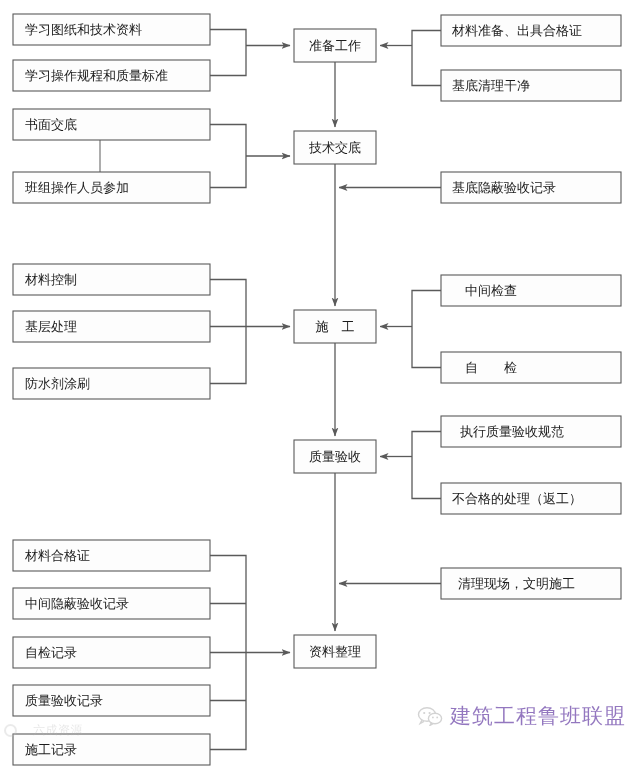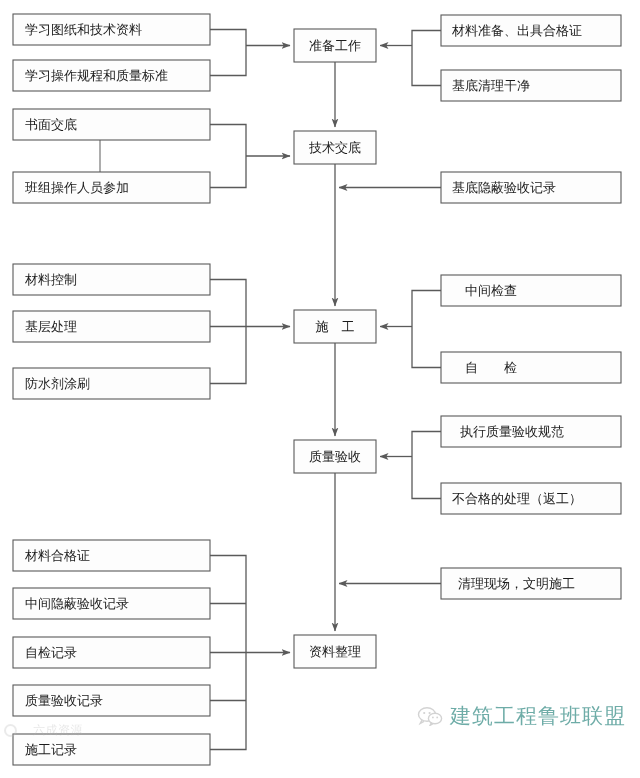--- a/index.html
+++ b/index.html
@@ -61,21 +61,21 @@
     display: flex;
     align-items: center;
     gap: 7px;
     opacity: 0.60;
     pointer-events: none;
   }
   .wm-brand .wm-text {
     font-family: Liberation Mono, monospace;
     font-size: 21px;
     letter-spacing: 1px;
-    color: #0f766e;
+    color: #4c1d95;
     white-space: nowrap;
   }
   .wm-wechat {
     width: 26px;
     height: 20px;
     position: relative;
   }
   .wm-corner {
     position: absolute;
     left: 4px;

